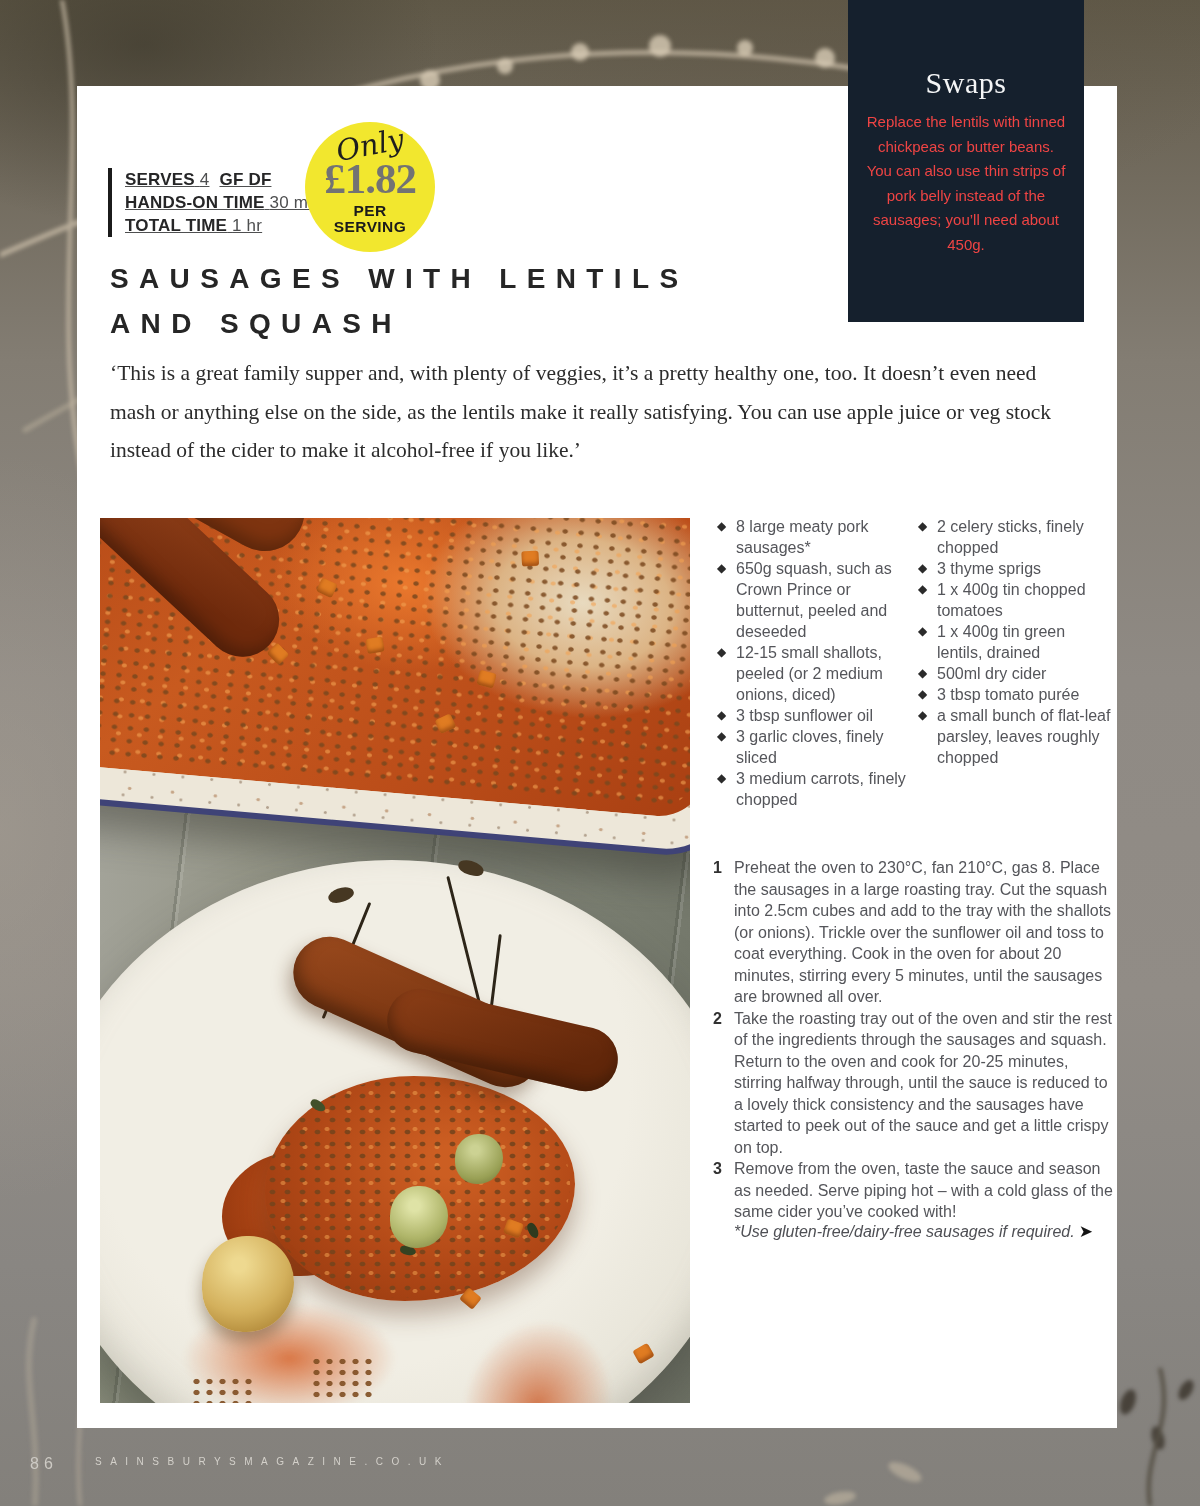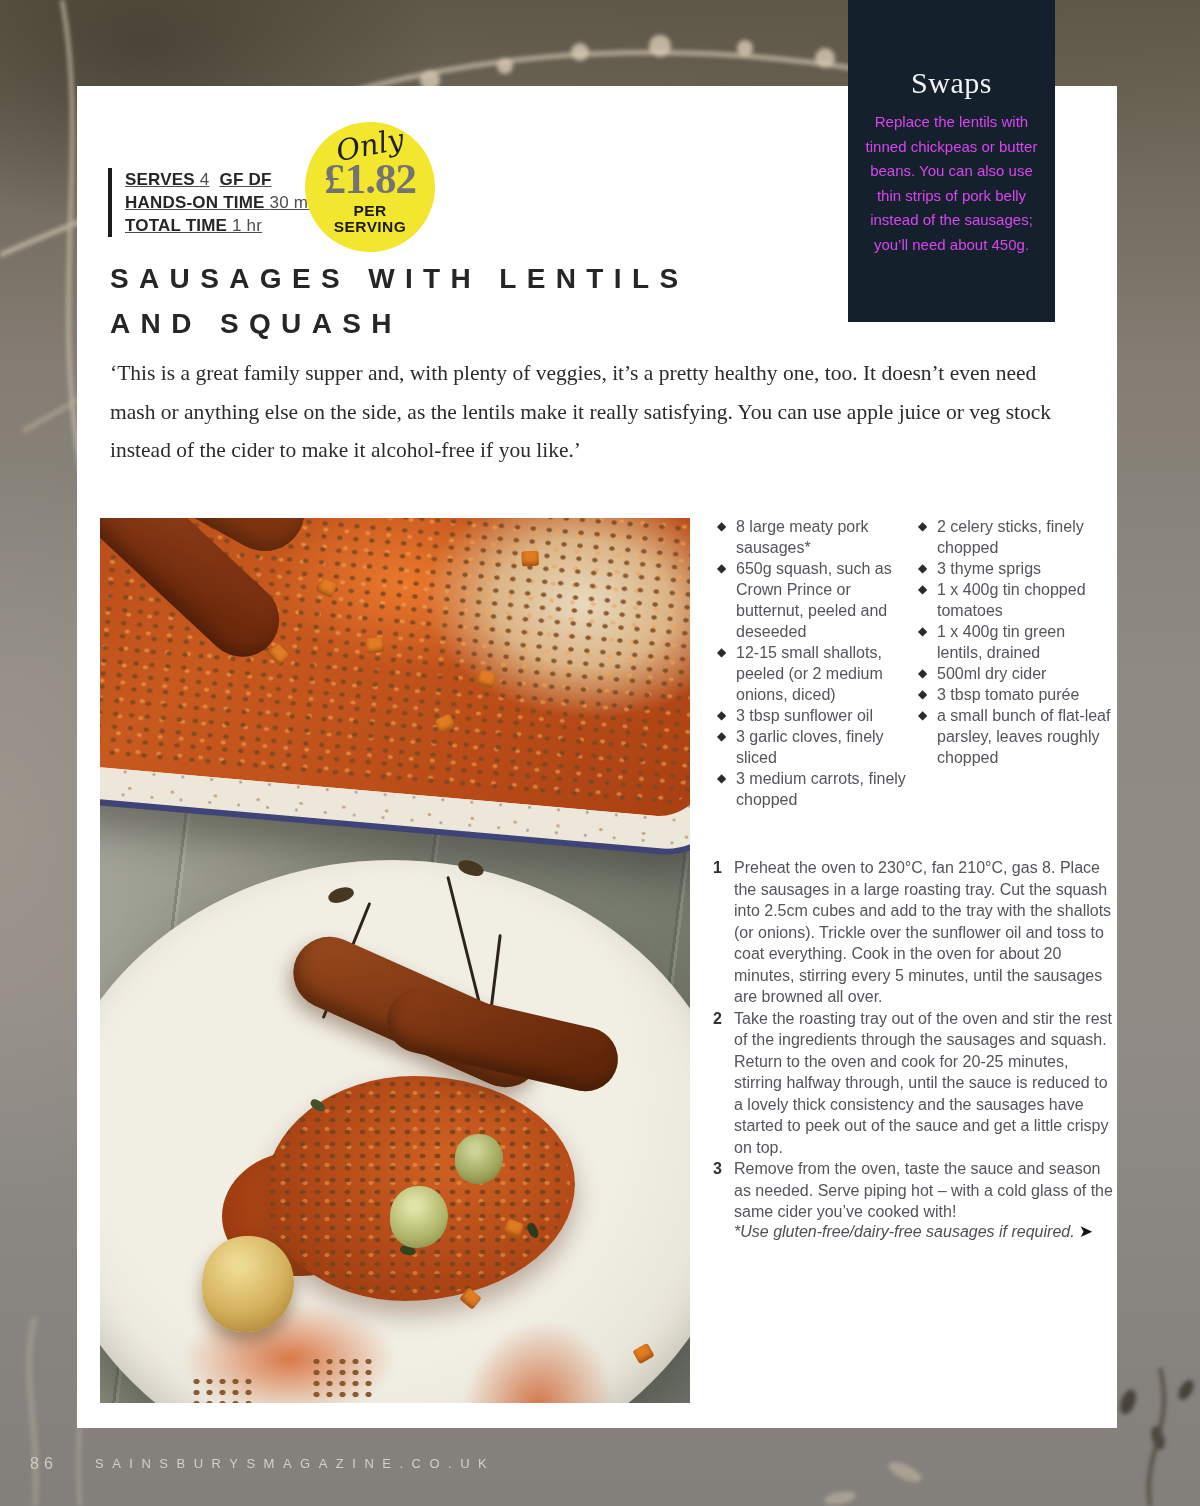--- a/index.html
+++ b/index.html
@@ -131,29 +131,29 @@
   .method li{position:relative;padding-left:21px;font-size:16px;line-height:21.5px;color:#54555a;}
   .step-num{position:absolute;left:0;top:0;font-weight:700;color:#313131;}
   .footnote{position:absolute;left:657px;top:1135px;width:400px;margin:0;
     font-size:16px;font-style:italic;color:#4e4f54;}
   .arrow{font-style:normal;color:#141414;font-size:17px;margin-left:4px;}
   
   .per-serving{position:absolute;left:651px;top:1196px;border-left:4px solid #161616;padding-left:13px;}
   .ps-label{margin:0 0 3px 0;font-weight:700;font-size:15px;letter-spacing:.3px;color:#222;}
   .per-serving p{margin:0;font-size:14.5px;line-height:19px;color:#4e4f50;}
   
-  .swaps{position:absolute;left:848px;top:0;width:207px;height:322px;background:#15202D;
+  .swaps{position:absolute;left:848px;top:0;width:236px;height:322px;background:#15202D;
     text-align:center;color:#dfe3e6;}
   .swaps-title{margin:66px 0 10px 0;font-family:"Liberation Serif", serif;font-weight:400;
     font-size:30px;color:#f4f5f6;letter-spacing:.5px;}
-  .swaps-body{margin:0;padding:0 17px;font-size:15px;line-height:24.5px;color:#d946ef;}
+  .swaps-body{margin:0;padding:0 17px;font-size:15px;line-height:24.5px;color:#ef4444;}
   
   .footer{position:absolute;left:0;top:1455px;width:1200px;height:30px;color:#cdcac4;}
   .page-num{position:absolute;left:30px;top:0;font-size:16px;letter-spacing:5px;}
-  .site{position:absolute;left:95px;top:1px;font-size:13px;letter-spacing:8.5px;color:#d3d0ca;}
+  .site{position:absolute;left:95px;top:1px;font-size:10px;letter-spacing:8.5px;color:#d3d0ca;}
 </style>
 </head>
 <body>
 
 <div class="bg"></div>
 
 <svg class="branches" width="1200" height="1506">
   <g fill="none" stroke="#cfc2ac" stroke-width="5" opacity="0.75" stroke-linecap="round">
     <path d="M 240 130 C 420 55, 650 28, 910 78"></path>
     <path d="M 0 255 C 100 212, 195 170, 285 200"></path>

